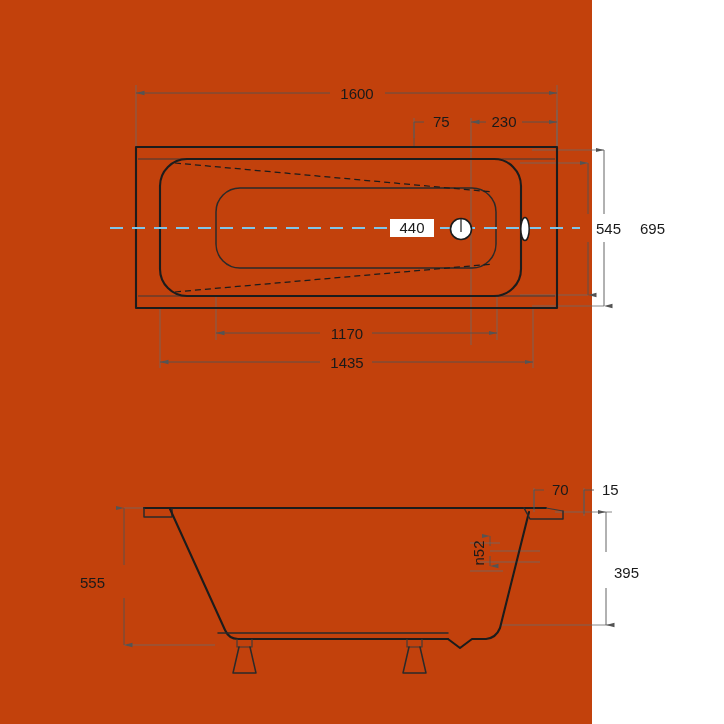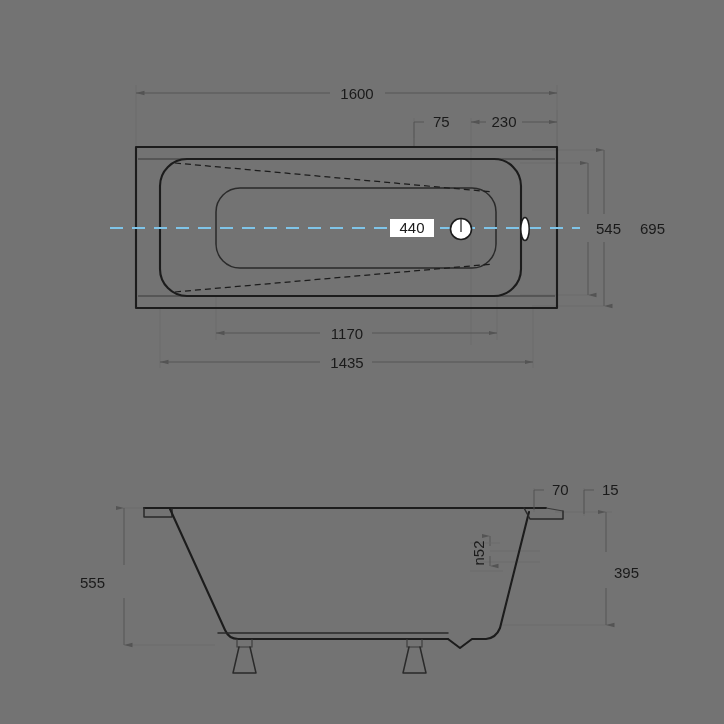--- a/index.html
+++ b/index.html
@@ -8,23 +8,23 @@
     background: #ffffff;
   }
   body {
     width: 724px;
     height: 724px;
     font-family: "Liberation Sans", sans-serif;
     overflow: hidden;
   }
   #drawing-root {
     position: relative;
-    width: 724px;
+    width: 592px;
     height: 724px;
-    background: #737373;
+    background: #c2410c;
   }
   svg.tech-drawing {
     display: block;
     width: 724px;
     height: 724px;
   }
   .dim-text {
     font-family: "Liberation Sans", sans-serif;
     font-size: 15px;
     fill: #1a1a1a;

